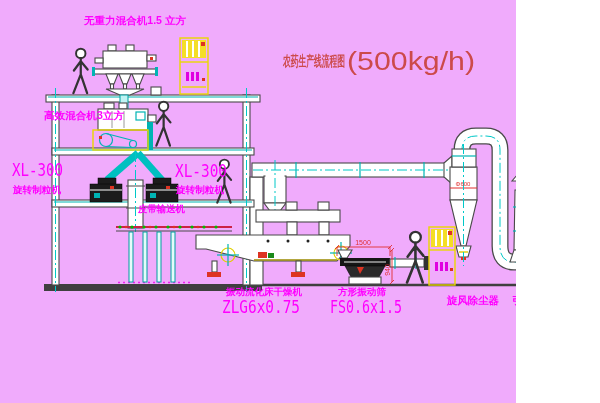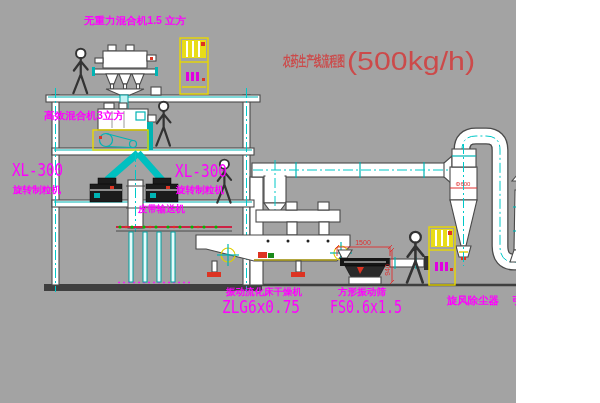--- a/index.html
+++ b/index.html
@@ -1,16 +1,16 @@
 <!DOCTYPE html>
 <html><head>
 <meta charset="utf-8">
 <style>
   html,body{margin:0;padding:0;background:#fff;}
-  .stage{position:relative;width:516px;height:403px;background:#a3a3a3;overflow:hidden;
+  .stage{position:relative;width:516px;height:403px;background:#f0abfc;overflow:hidden;
          font-family:"Liberation Sans",sans-serif;}
   svg{display:block}
   .o{fill:#ffffff;stroke:#4a4a4a;stroke-width:1.1;}
   .dk{fill:#1c1c1c;stroke:#000;stroke-width:.5;}
   .cy{stroke:#00b4b4;fill:none;stroke-width:1.2;}
   .cl{stroke:#00c8c8;stroke-width:1;fill:none;stroke-dasharray:10 3 2 3;}
   .yel{stroke:#e8d800;fill:none;stroke-width:1.4;}
   .red{fill:#dd3322;stroke:none;}
   .dim{stroke:#e03030;stroke-width:.9;fill:none;}
   .person{stroke:#333;stroke-width:2.3;fill:none;stroke-linecap:round;}

